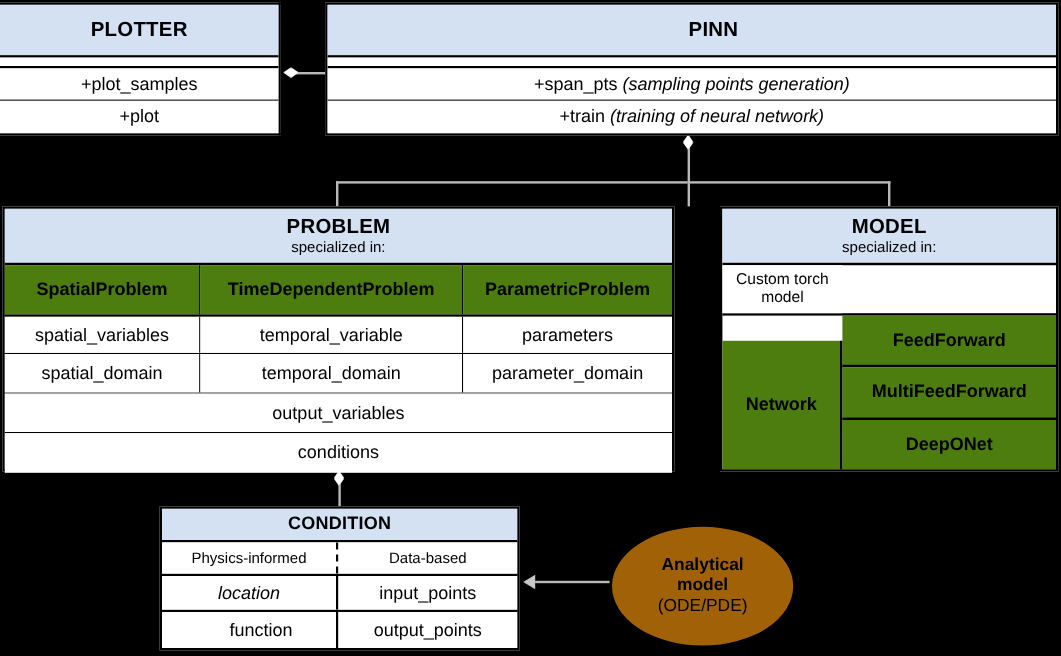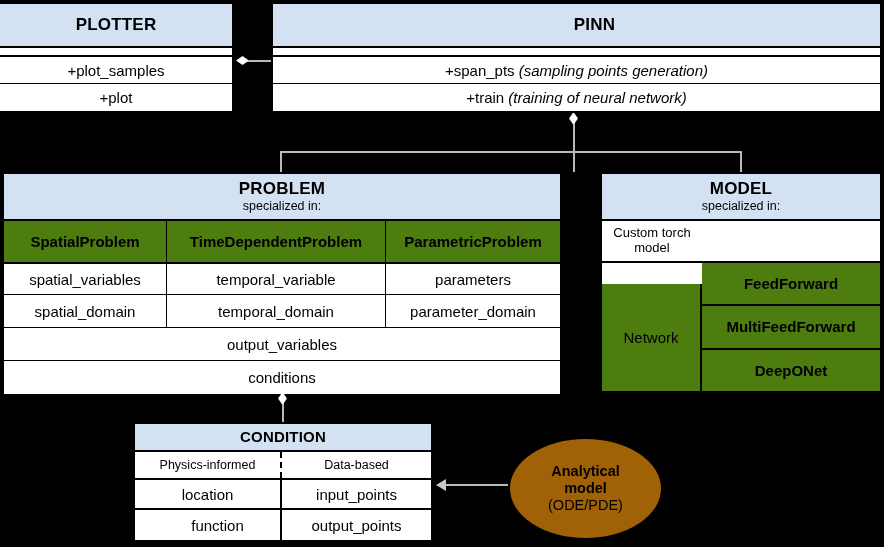--- a/index.html
+++ b/index.html
@@ -94,21 +94,21 @@
   #model { left: 600px; top: 172px; width: 282px; height: 221px; }
   #model .hdr { height: 47px; }
   #model .kindrow { height: 42px; border-bottom: 2px solid #000; }
   #model .kindrow .cell { font-size: 13px; line-height: 1.15; }
   #model .m1 { width: 100px; }
   #model .m2 { width: 178px; }
   #model .body { display: flex; flex: 1; }
   #model .netcol {
     width: 100px; border-right: 2px solid #000;
     display: flex; align-items: center; justify-content: center;
-    font-size: 15px; font-weight: normal; margin-top: 21px;
+    font-size: 15px; font-weight: bold; margin-top: 21px;
   }
   #model .netlist { flex: 1; display: flex; flex-direction: column; }
   #model .netlist .nrow {
     flex: 1; display: flex; align-items: center; justify-content: center;
     font-size: 15px; font-weight: bold;
     border-bottom: 2px solid #000;
   }
   #model .netlist .nrow:last-child { border-bottom: none; }
 
   
@@ -253,21 +253,21 @@
     <div class="hdr">
       <span class="title">CONDITION</span>
     </div>
 
     <div class="cols kindrow">
       <div class="cell k1 dashed-right">Physics-informed</div>
       <div class="cell k2">Data-based</div>
     </div>
 
     <div class="cols attr-cols">
-      <div class="cell k1" style="border-right:2px solid #000;">location</div>
+      <div class="cell k1" style="border-right:2px solid #000;font-style:italic;">location</div>
       <div class="cell k2">input_points</div>
     </div>
 
     <div class="cols attr-cols">
       <div class="cell k1" style="border-right:2px solid #000;padding-left:20px;">function</div>
       <div class="cell k2">output_points</div>
     </div>
   </div>
 
   <div id="analytical">

